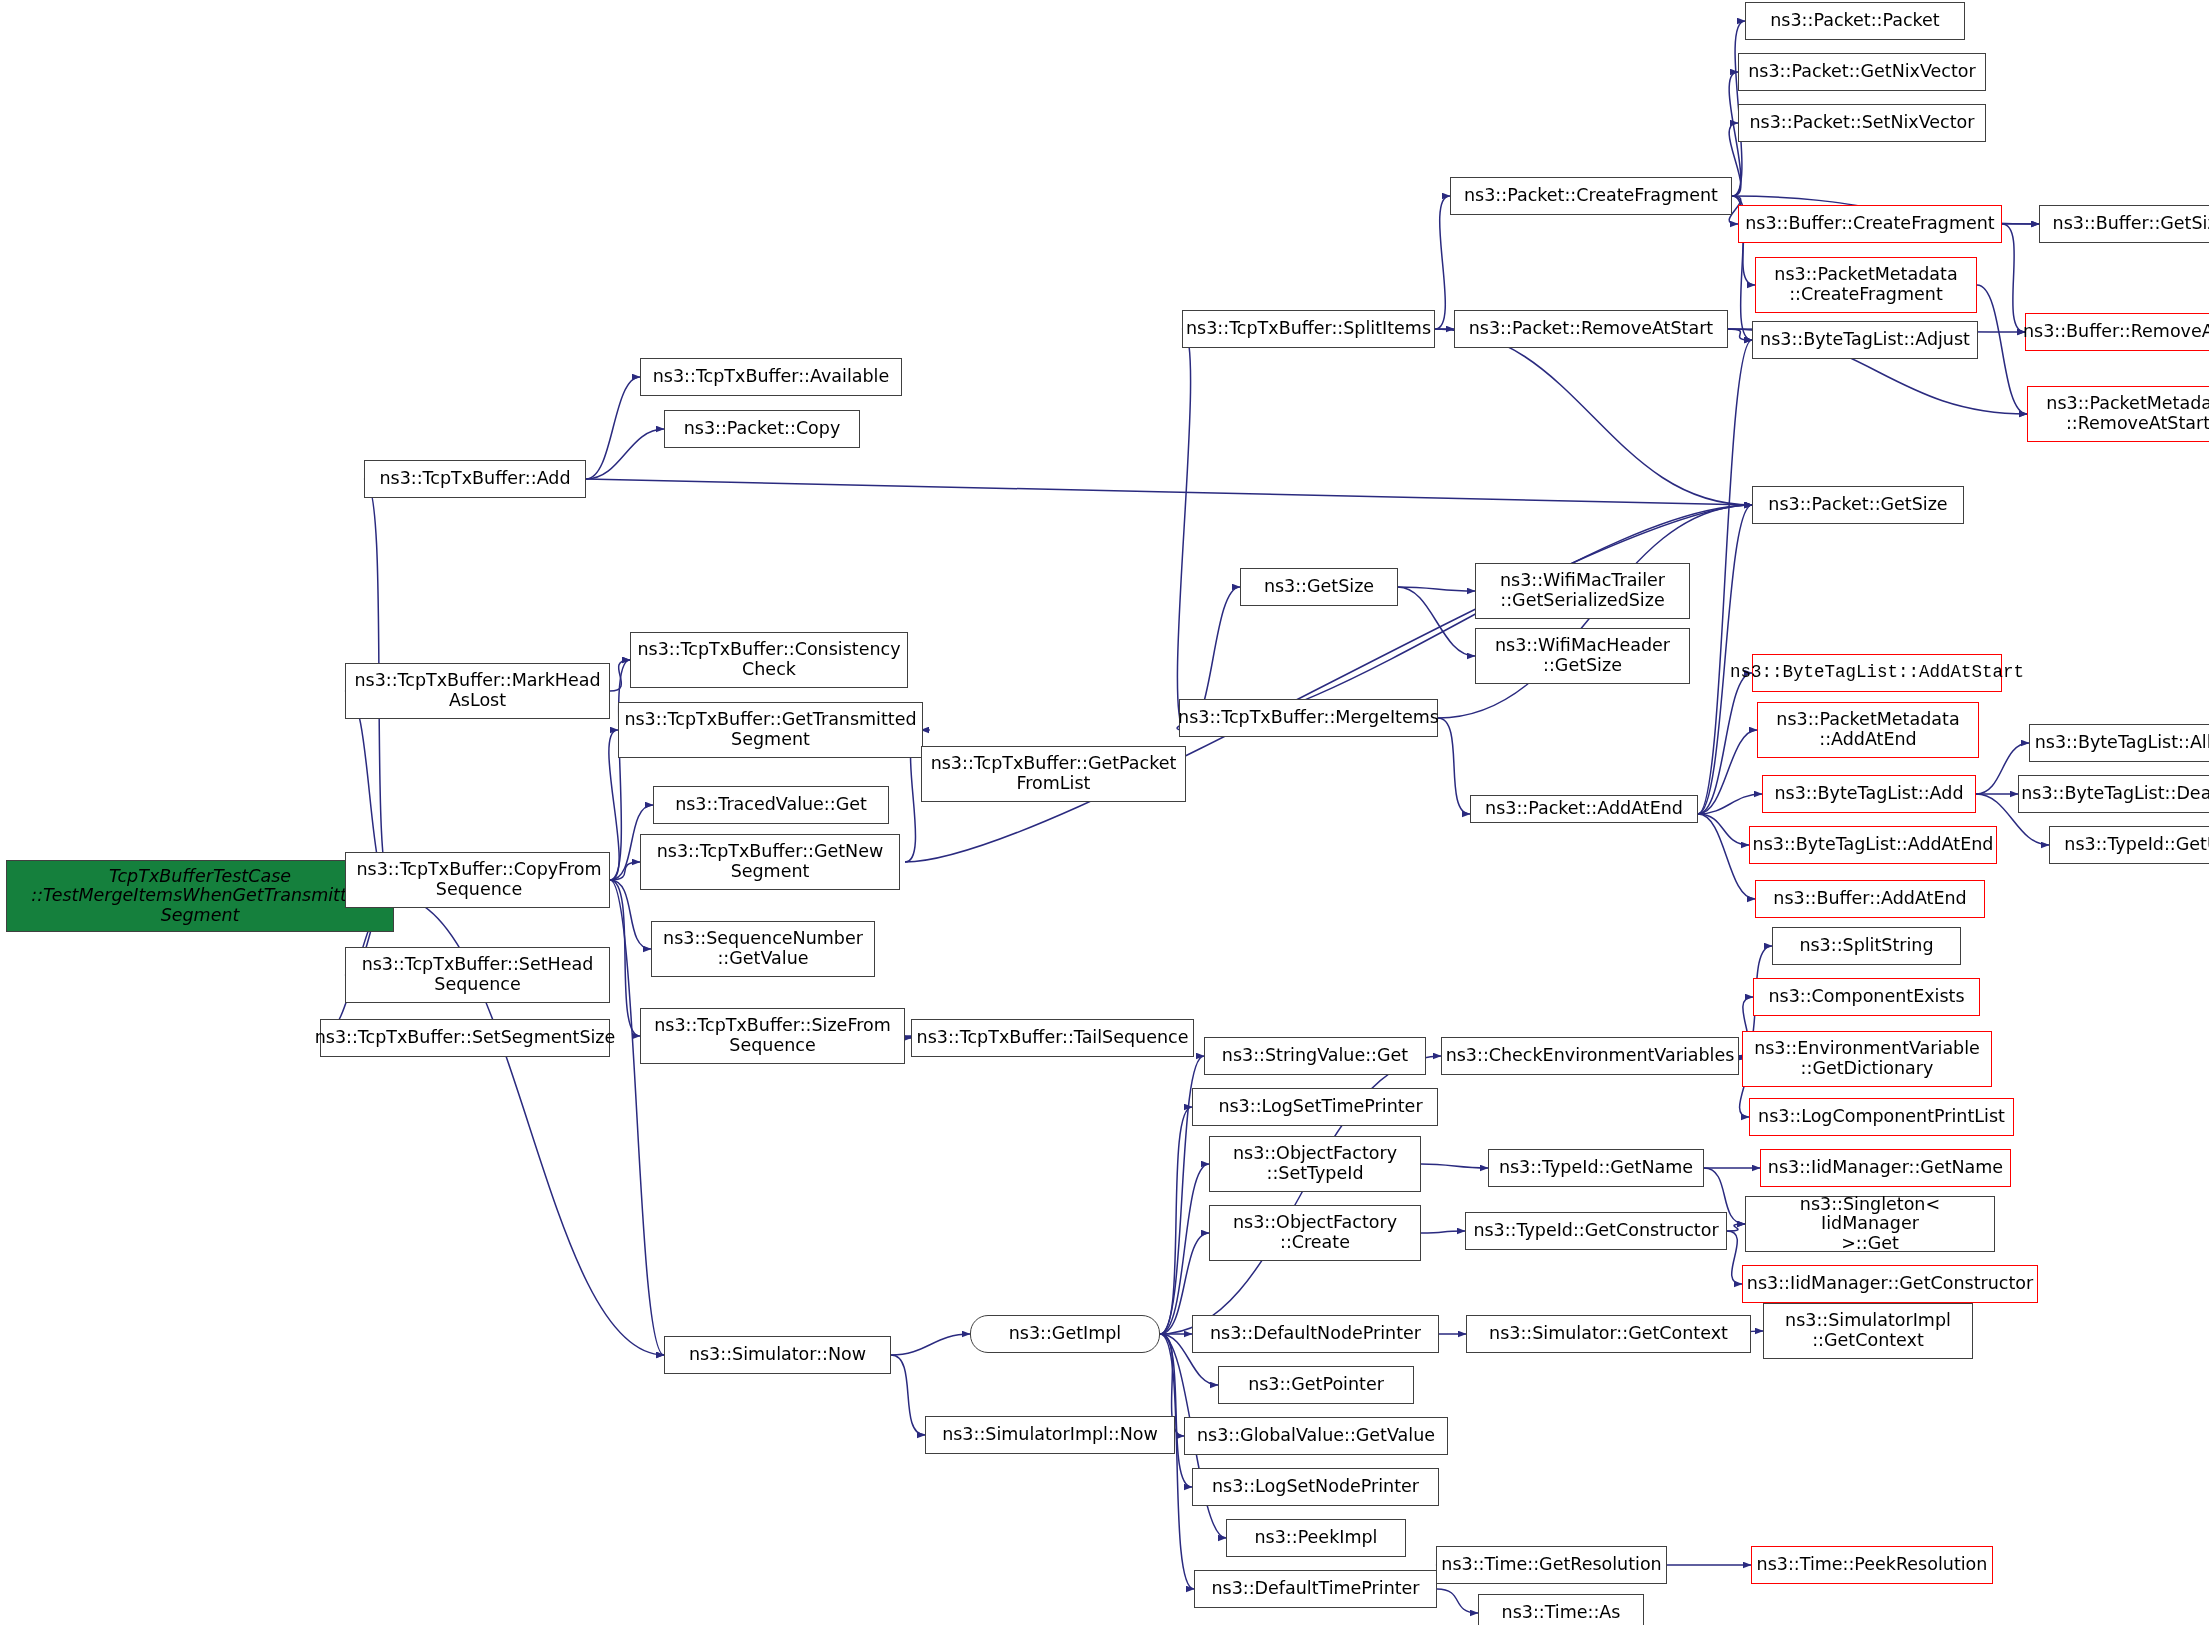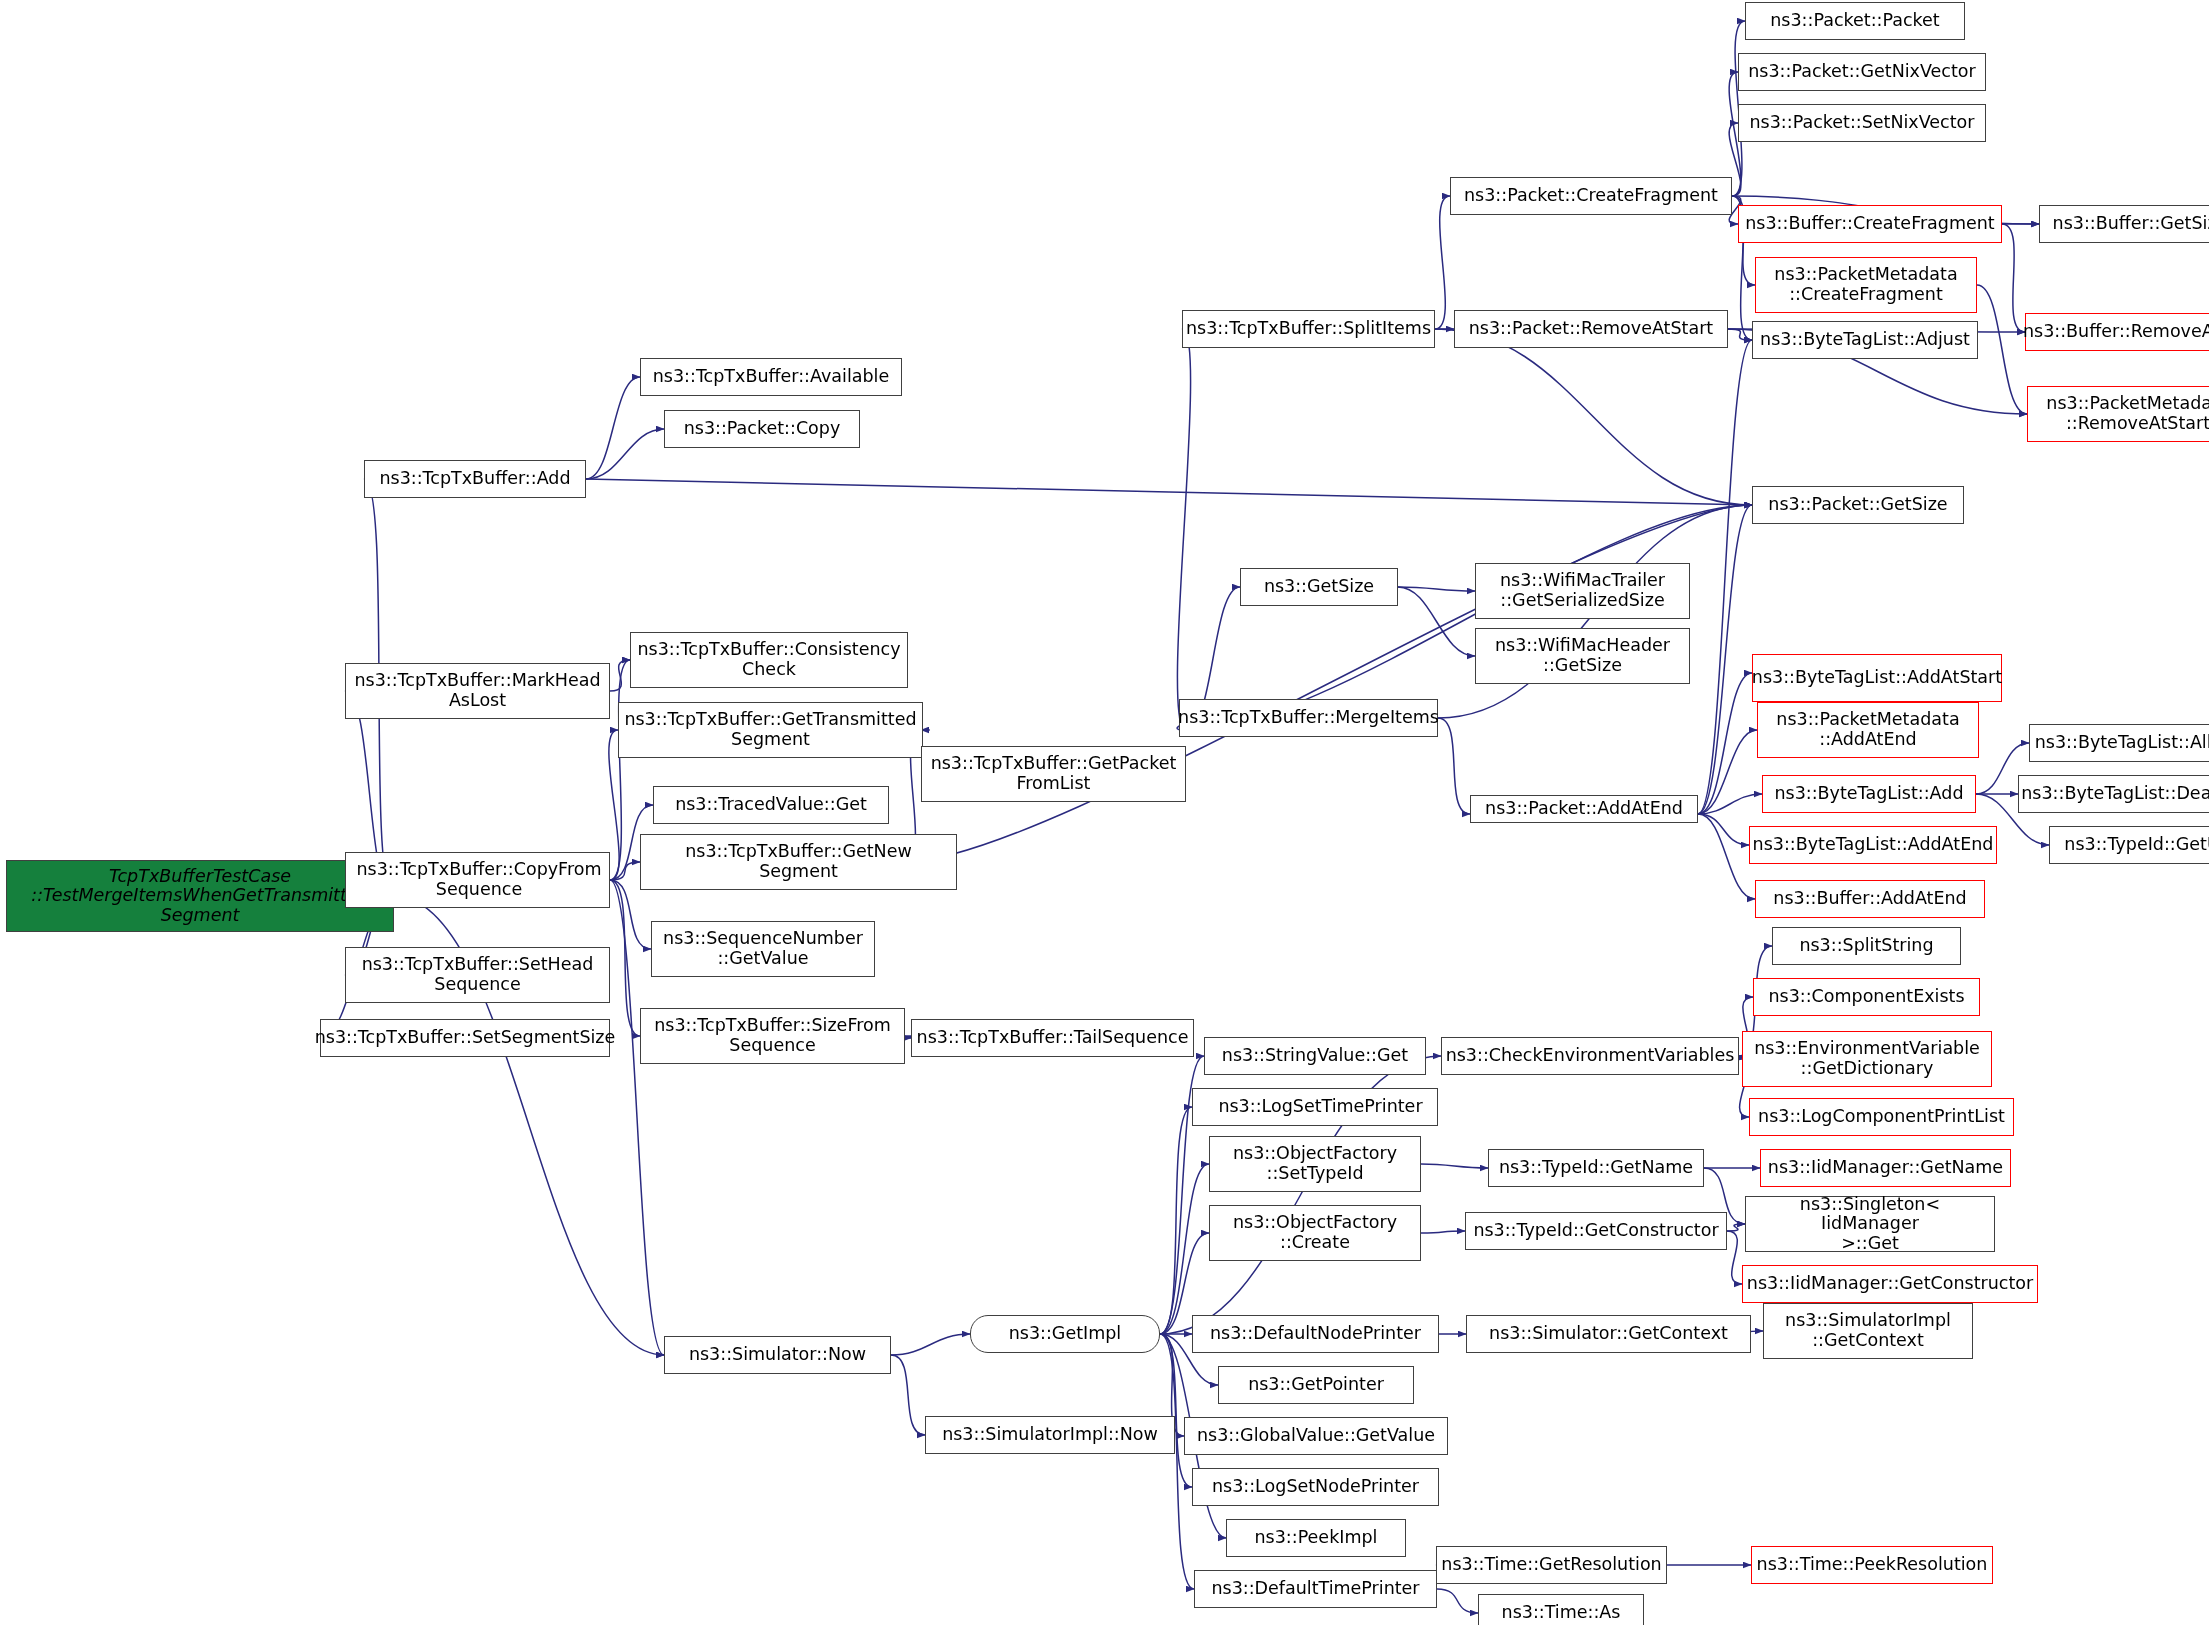--- a/index.html
+++ b/index.html
@@ -118,21 +118,21 @@
       <div class="node" style="left: 345px; top: 852px; width: 265px; height: 56px; padding-left: 8px;">ns3::TcpTxBuffer::CopyFrom
 Sequence</div>
       <div class="node" style="left: 345px; top: 947px; width: 265px; height: 56px;">ns3::TcpTxBuffer::SetHead
 Sequence</div>
       <div class="node" style="left: 320px; top: 1019px; width: 290px; height: 38px;">ns3::TcpTxBuffer::SetSegmentSize</div>
       <div class="node" style="left: 630px; top: 632px; width: 278px; height: 56px;">ns3::TcpTxBuffer::Consistency
 Check</div>
       <div class="node" style="left: 618px; top: 702px; width: 305px; height: 56px;">ns3::TcpTxBuffer::GetTransmitted
 Segment</div>
       <div class="node" style="left: 653px; top: 786px; width: 236px; height: 38px;">ns3::TracedValue::Get</div>
-      <div class="node" style="left: 640px; top: 834px; width: 317px; height: 56px;">ns3::TcpTxBuffer::GetNew
+      <div class="node" style="left: 640px; top: 834px; width: 260px; height: 56px;">ns3::TcpTxBuffer::GetNew
 Segment</div>
       <div class="node" style="left: 651px; top: 921px; width: 224px; height: 56px;">ns3::SequenceNumber
 ::GetValue</div>
       <div class="node" style="left: 640px; top: 1008px; width: 265px; height: 56px;">ns3::TcpTxBuffer::SizeFrom
 Sequence</div>
       <div class="node" style="left: 911px; top: 1019px; width: 283px; height: 38px;">ns3::TcpTxBuffer::TailSequence</div>
       <div class="node" style="left: 921px; top: 702px; width: 265px; height: 56px; margin-top: 44px;">ns3::TcpTxBuffer::GetPacket
 FromList</div>
       <div class="node" style="left: 1182px; top: 310px; width: 253px; height: 38px;">ns3::TcpTxBuffer::SplitItems</div>
       <div class="node" style="left: 1179px; top: 699px; width: 259px; height: 38px;">ns3::TcpTxBuffer::MergeItems</div>
@@ -149,21 +149,21 @@
       <div class="node red" style="left: 1738px; top: 205px; width: 264px; height: 38px;">ns3::Buffer::CreateFragment</div>
       <div class="node red" style="left: 1755px; top: 257px; width: 222px; height: 56px;">ns3::PacketMetadata
 ::CreateFragment</div>
       <div class="node" style="left: 1752px; top: 321px; width: 226px; height: 38px;">ns3::ByteTagList::Adjust</div>
       <div class="node" style="left: 2039px; top: 205px; width: 202px; height: 38px;">ns3::Buffer::GetSize</div>
       <div class="node red" style="left: 2025px; top: 313px; width: 236px; height: 38px;">ns3::Buffer::RemoveAtStart</div>
       <div class="node red" style="left: 2027px; top: 386px; width: 222px; height: 56px;">ns3::PacketMetadata
 ::RemoveAtStart</div>
       <div class="node" style="left: 1752px; top: 486px; width: 212px; height: 38px;">ns3::Packet::GetSize</div>
       <div class="node" style="left: 1470px; top: 795px; width: 228px; height: 28px;">ns3::Packet::AddAtEnd</div>
-      <div class="node red" style="left: 1752px; top: 654px; width: 250px; height: 48px;">ns3::ByteTagList::AddAtStart</div>
+      <div class="node red" style="left: 1752px; top: 654px; width: 250px; height: 38px; font-family: Liberation Mono, monospace;">ns3::ByteTagList::AddAtStart</div>
       <div class="node red" style="left: 1757px; top: 702px; width: 222px; height: 56px;">ns3::PacketMetadata
 ::AddAtEnd</div>
       <div class="node red" style="left: 1762px; top: 775px; width: 214px; height: 38px;">ns3::ByteTagList::Add</div>
       <div class="node red" style="left: 1749px; top: 826px; width: 248px; height: 38px;">ns3::ByteTagList::AddAtEnd</div>
       <div class="node red" style="left: 1755px; top: 880px; width: 230px; height: 38px;">ns3::Buffer::AddAtEnd</div>
       <div class="node" style="left: 2029px; top: 724px; width: 237px; height: 38px;">ns3::ByteTagList::Allocate</div>
       <div class="node" style="left: 2018px; top: 775px; width: 255px; height: 38px;">ns3::ByteTagList::Deallocate</div>
       <div class="node" style="left: 2049px; top: 826px; width: 202px; height: 38px;">ns3::TypeId::GetUid</div>
       <div class="node" style="left: 1204px; top: 1037px; width: 222px; height: 38px;">ns3::StringValue::Get</div>
       <div class="node" style="left: 1192px; top: 1088px; width: 246px; height: 38px; padding-left: 16px;">ns3::LogSetTimePrinter</div>

